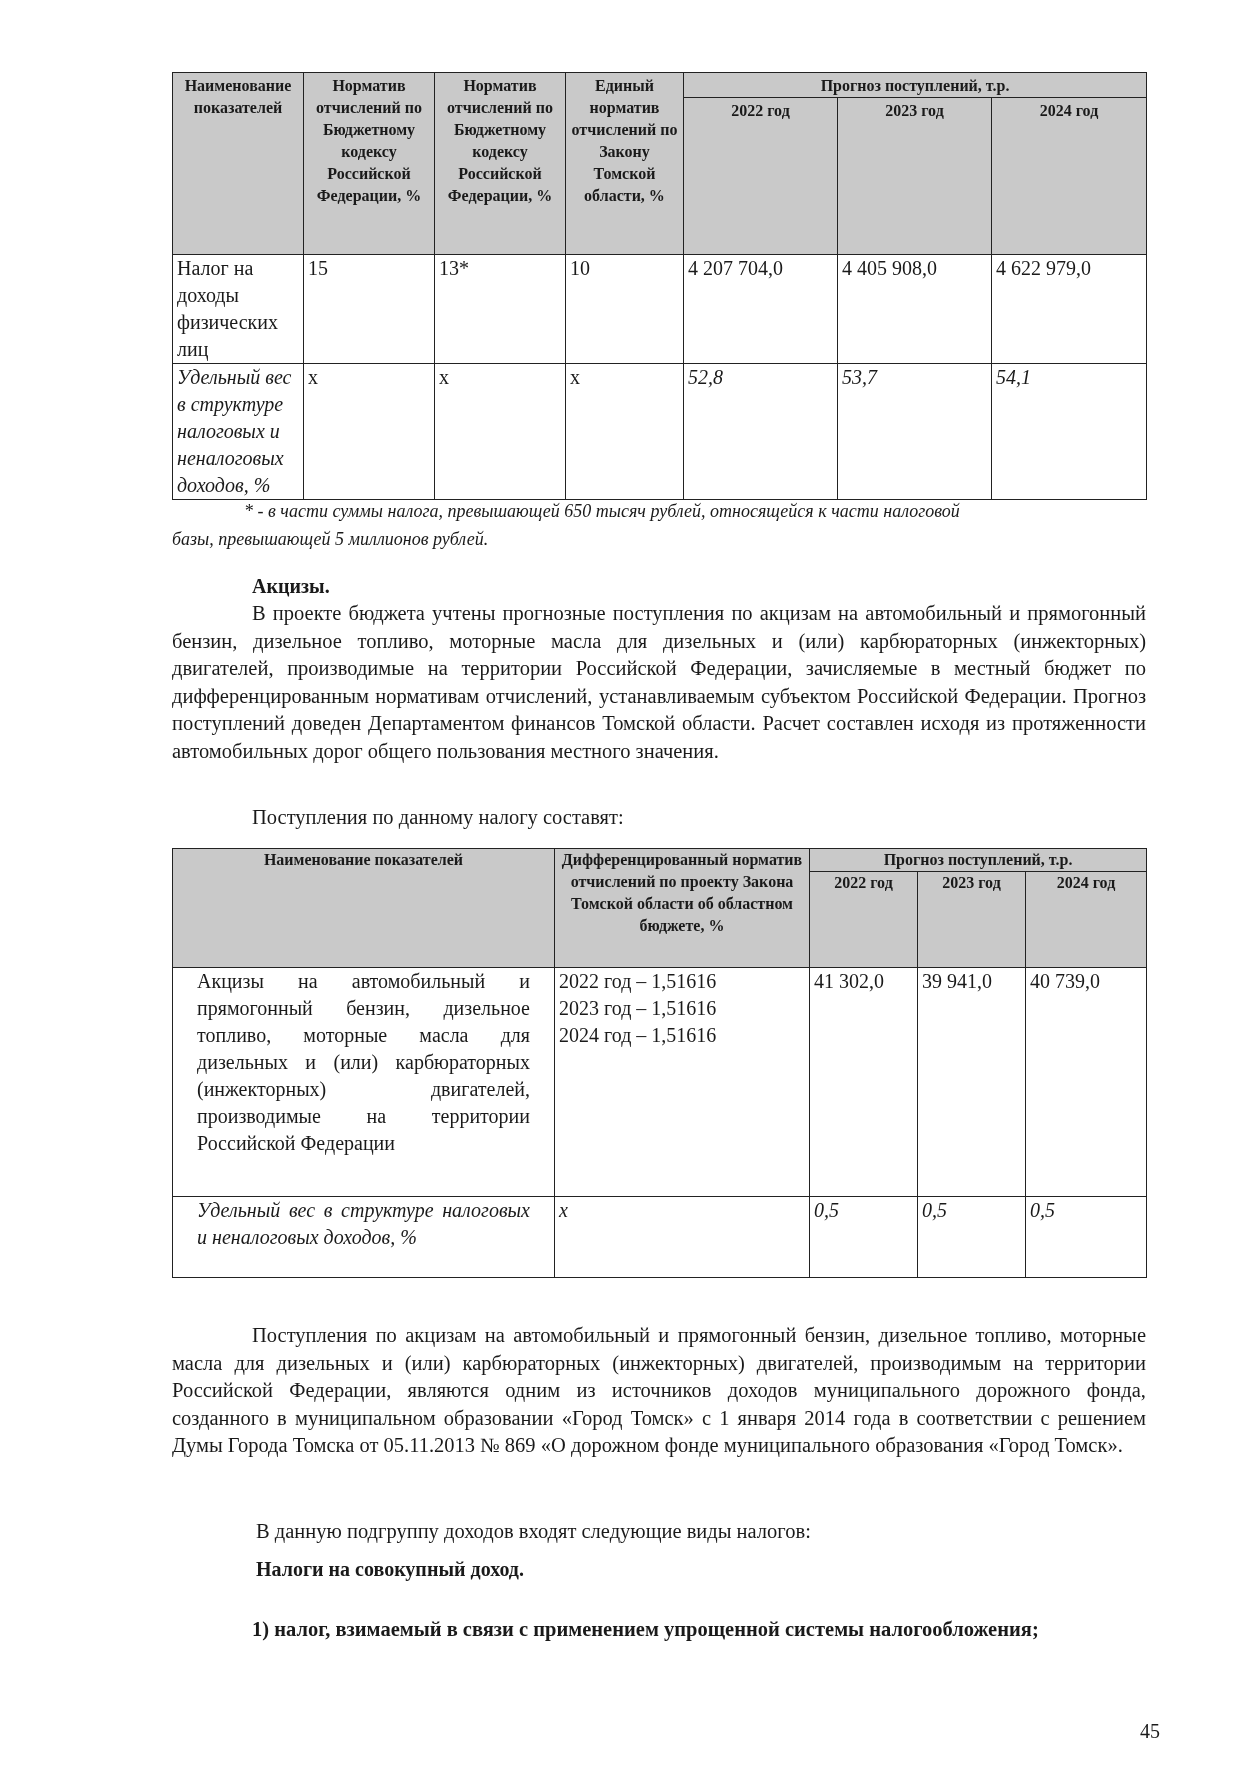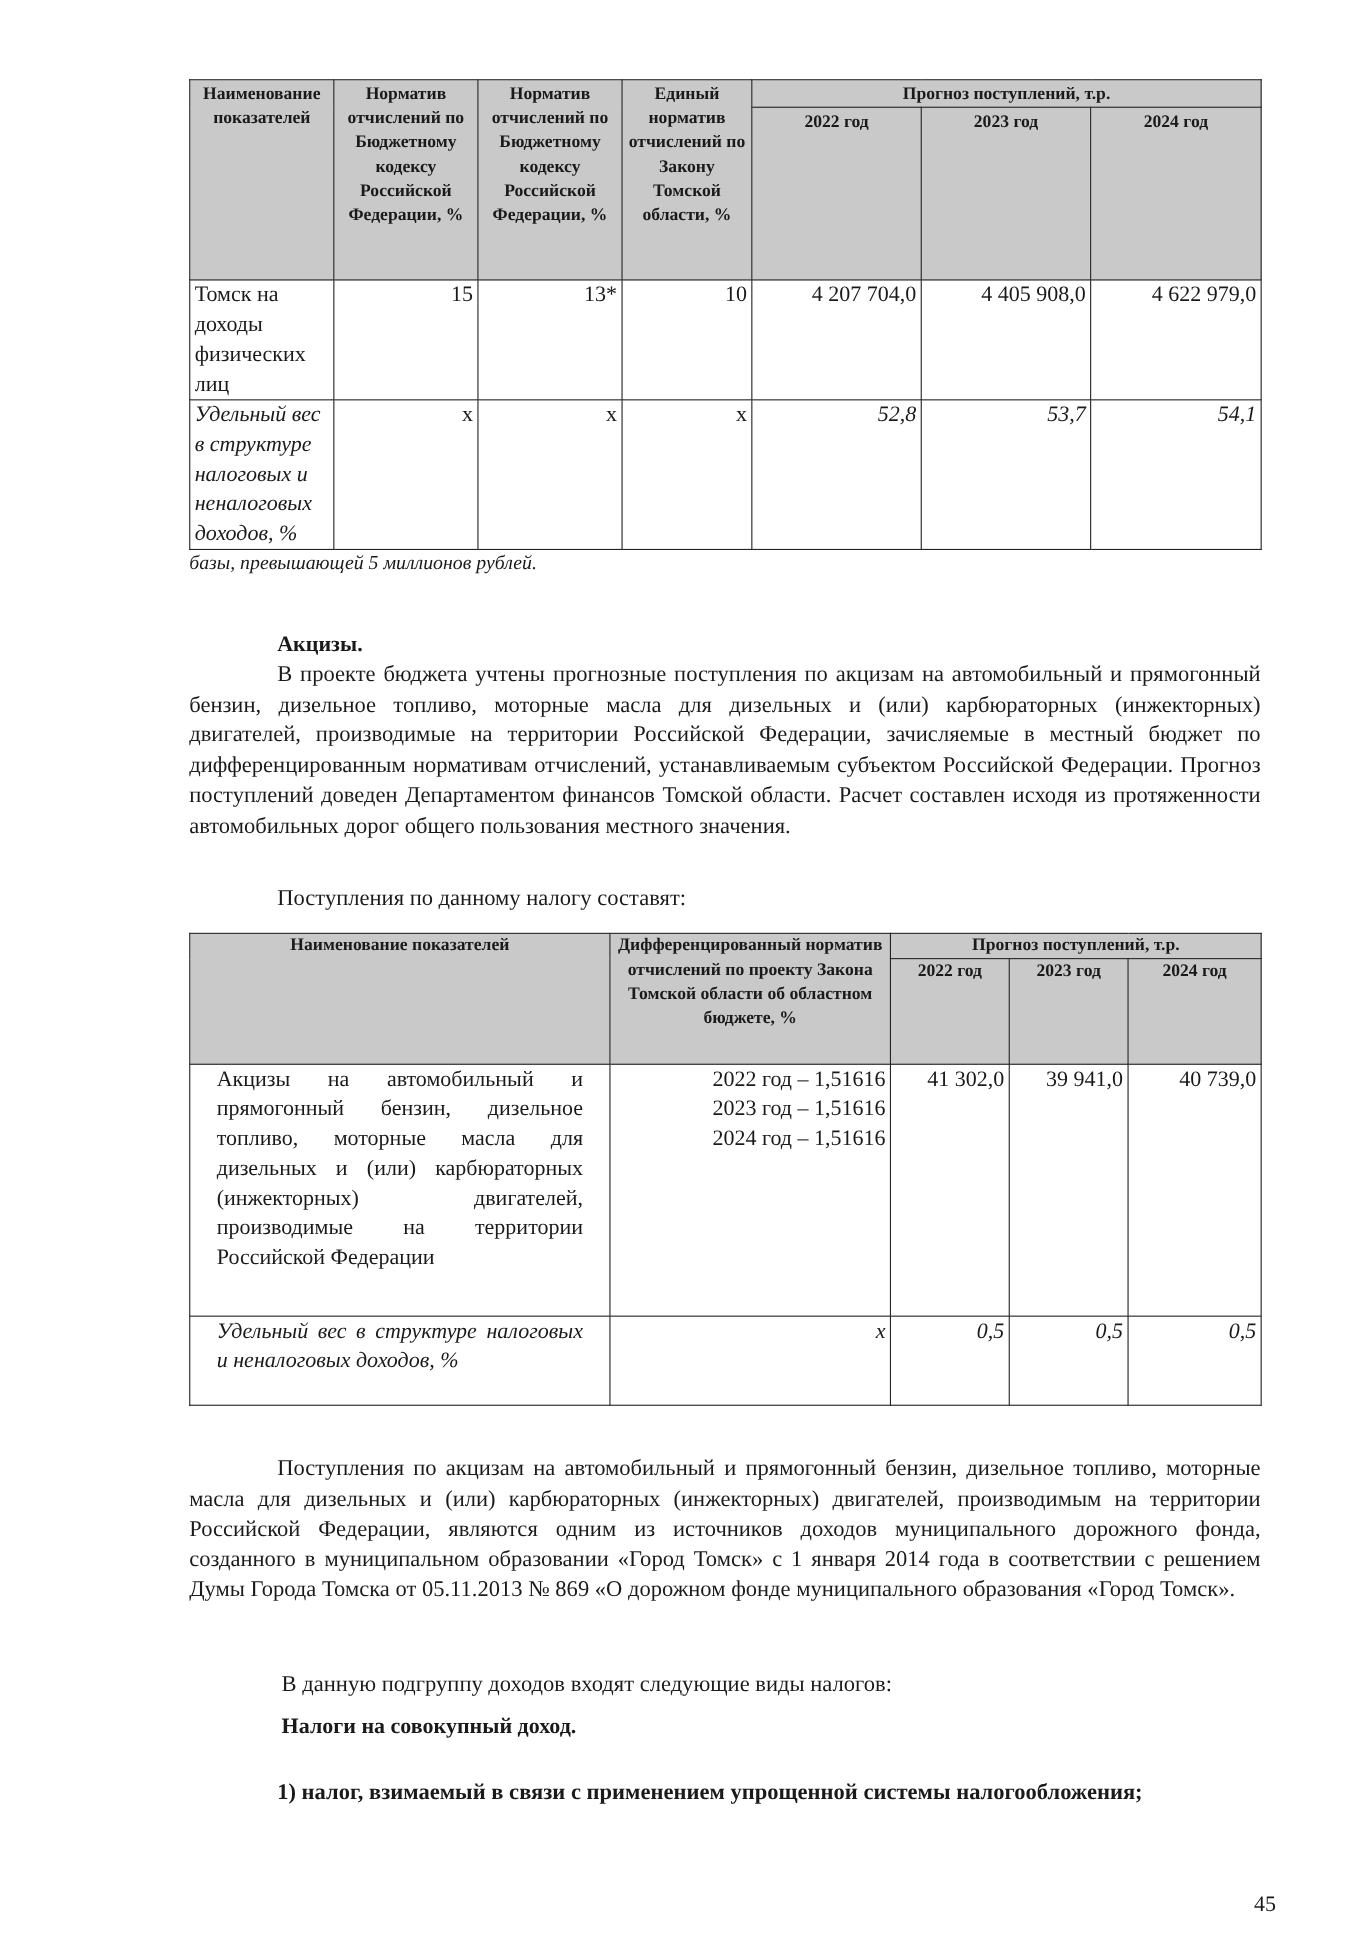--- a/index.html
+++ b/index.html
@@ -5,21 +5,21 @@
   html, body { margin: 0; padding: 0; background: #ffffff; }
   body { width: 1233px; height: 1765px; position: relative; overflow: hidden;
          font-family: "Liberation Serif", serif; color: #1a1a1a; }
   .page { position: absolute; left: 0; top: 0; width: 1233px; height: 1382px; }
 
   table.t { position: absolute; border-collapse: collapse; table-layout: fixed; }
   table.t td, table.t th { border: 1.5px solid #222; padding: 0 4px; vertical-align: top; }
   table.t th { background: #c9c9c9; font-weight: bold; font-size: 16px; line-height: 22px;
                text-align: center; }
   table.t td { font-size: 20px; line-height: 27px; background: #fff; }
-  .c { text-align: right; }
+  .c { text-align: left; }
   .it { font-style: italic; }
 
   #t1 { left: 172px; top: 72px; width: 974px; }
   #t1 th { padding-top: 2px; }
   #t1 tr.h1 th { height: 20px; }
   #t1 tr.h2 th { height: 154px; }
   #t1 tr.r1 td { height: 96px; }
   #t1 tr.r2 td { height: 130px; }
 
   #t2 { left: 172px; top: 848px; width: 974px; }
@@ -62,41 +62,42 @@
       <th rowspan="2">Норматив отчислений по Бюджетному кодексу Российской Федерации, %</th>
       <th rowspan="2">Единый норматив отчислений по Закону Томской области, %</th>
       <th colspan="3">Прогноз поступлений, т.р.</th>
     </tr>
     <tr class="h2">
       <th>2022 год</th>
       <th>2023 год</th>
       <th>2024 год</th>
     </tr>
     <tr class="r1">
-      <td>Томск на доходы физических лиц</td>
+      <td>Налог на доходы физических лиц</td>
       <td class="c">15</td>
       <td class="c">13*</td>
       <td class="c">10</td>
       <td class="c">4 207 704,0</td>
       <td class="c">4 405 908,0</td>
       <td class="c">4 622 979,0</td>
     </tr>
     <tr class="r2">
       <td class="it">Удельный вес в структуре налоговых и неналоговых доходов, %</td>
       <td class="c">х</td>
       <td class="c">х</td>
       <td class="c">х</td>
       <td class="c it">52,8</td>
       <td class="c it">53,7</td>
       <td class="c it">54,1</td>
     </tr>
   </tbody>
     </table>
 
   <div class="footnote">
+    <span class="first">* - в части суммы налога, превышающей 650 тысяч рублей, относящейся к части налоговой</span>
     <span>базы, превышающей 5 миллионов рублей.</span>
   </div>
 
   <div class="heading" style="left:252px; top:575px;">Акцизы.</div>
   <div class="para indent" style="top:600px;">В проекте бюджета учтены прогнозные поступления по акцизам на автомобильный и прямогонный бензин, дизельное топливо, моторные масла для дизельных и (или) карбюраторных (инжекторных) двигателей, производимые на территории Российской Федерации, зачисляемые в местный бюджет по дифференцированным нормативам отчислений, устанавливаемым субъектом Российской Федерации. Прогноз поступлений доведен Департаментом финансов Томской области. Расчет составлен исходя из протяженности автомобильных дорог общего пользования местного значения.</div>
   <div class="line" style="left:252px; top:806px;">Поступления по данному налогу составят:</div>
 
   <table class="t" id="t2">
     <colgroup>
       <col style="width:382px">

